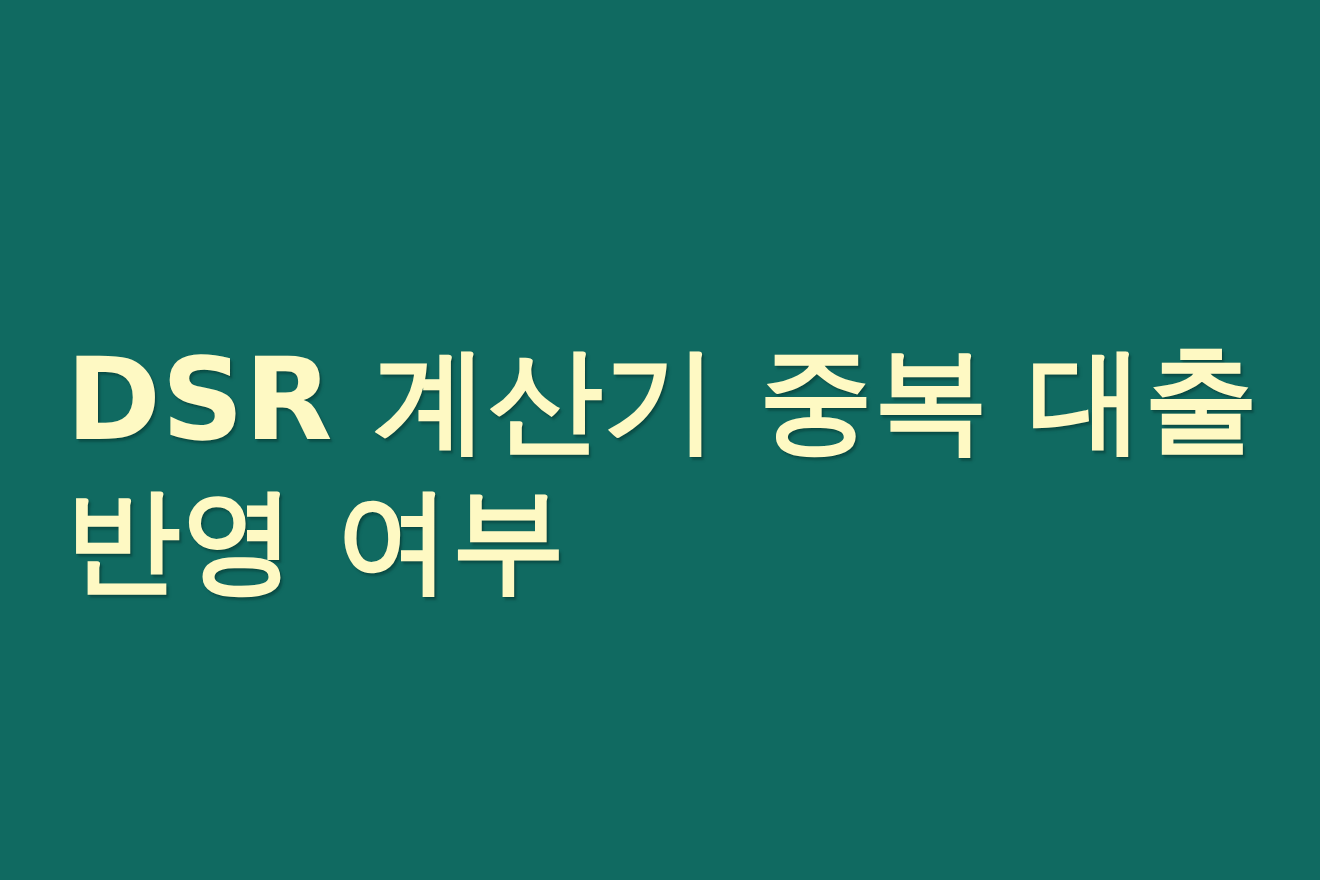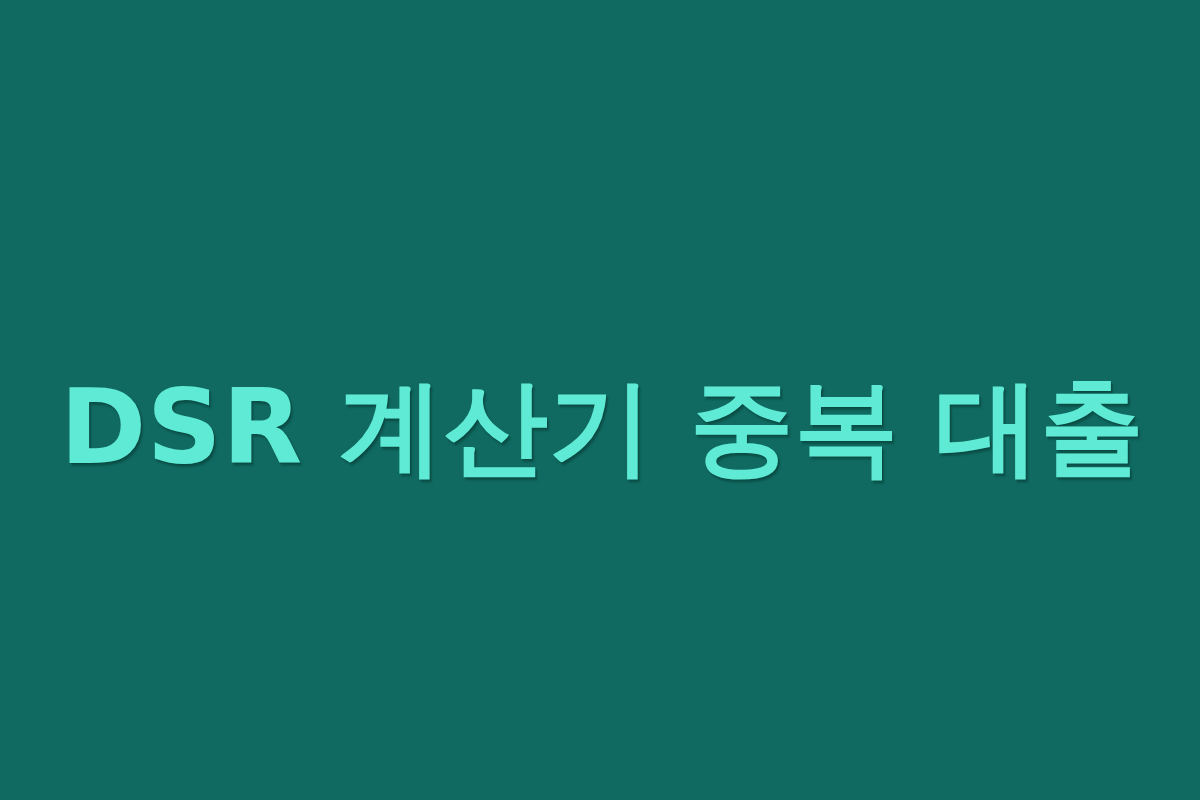--- a/index.html
+++ b/index.html
@@ -40,21 +40,21 @@
     padding: 0 60px;
     box-sizing: border-box;
     
     transform: translateY(27px);
   }
 
   .headline-line {
     display: block;
     width: 100%;
     text-align: left;
-    color: #5eead4;
+    color: #fef9c3;
     font-family: "DejaVu Sans", "Liberation Sans", sans-serif;
     font-weight: 700;
     font-size: 104px;
     line-height: 1.22;
     letter-spacing: 0.5px;
     white-space: nowrap;
     
     text-shadow:
        2px 3px 2px rgba(8, 62, 56, 0.55),
        1px 1px 0px rgba(10, 70, 63, 0.45);
@@ -66,16 +66,17 @@
 </style>
 </head>
 <body>
 
 <div class="thumbnail-canvas">
 
   <div class="headline">
 
     <span class="headline-line headline-line--primary">DSR 계산기 중복 대출</span>
 
+    <span class="headline-line headline-line--secondary">반영 여부</span>
 
   </div>
 
 </div>
 
 </body></html>

